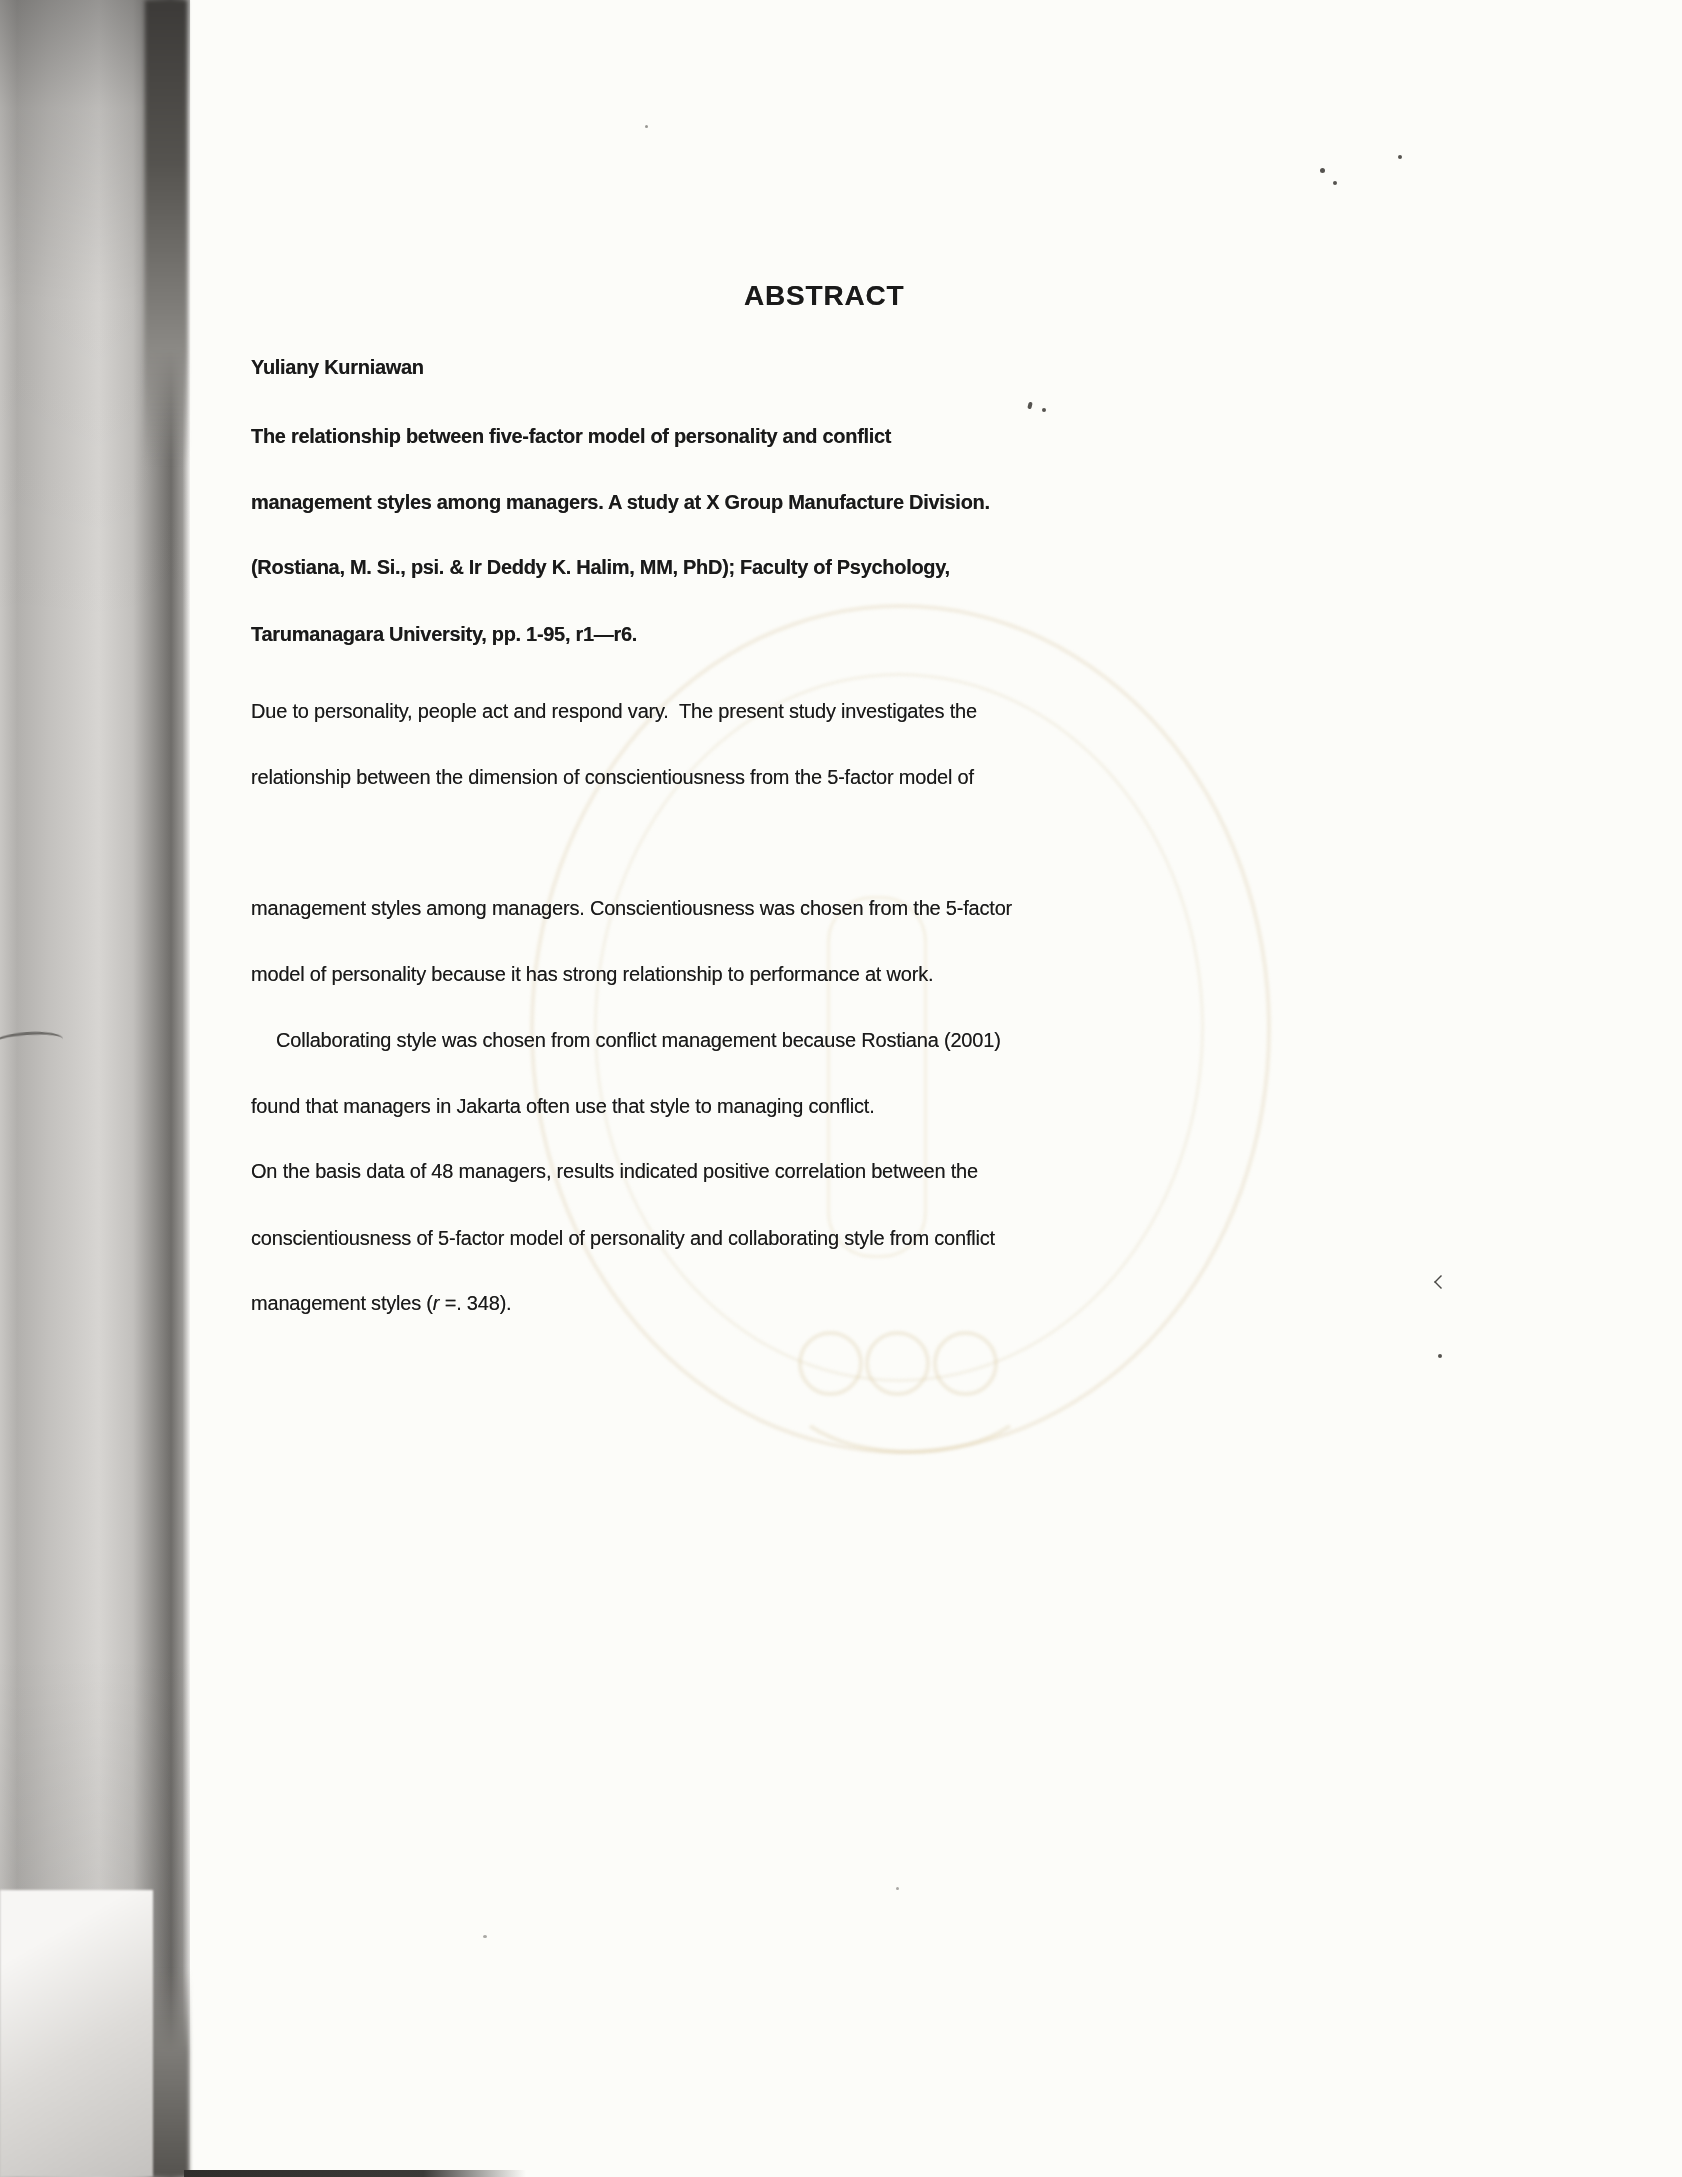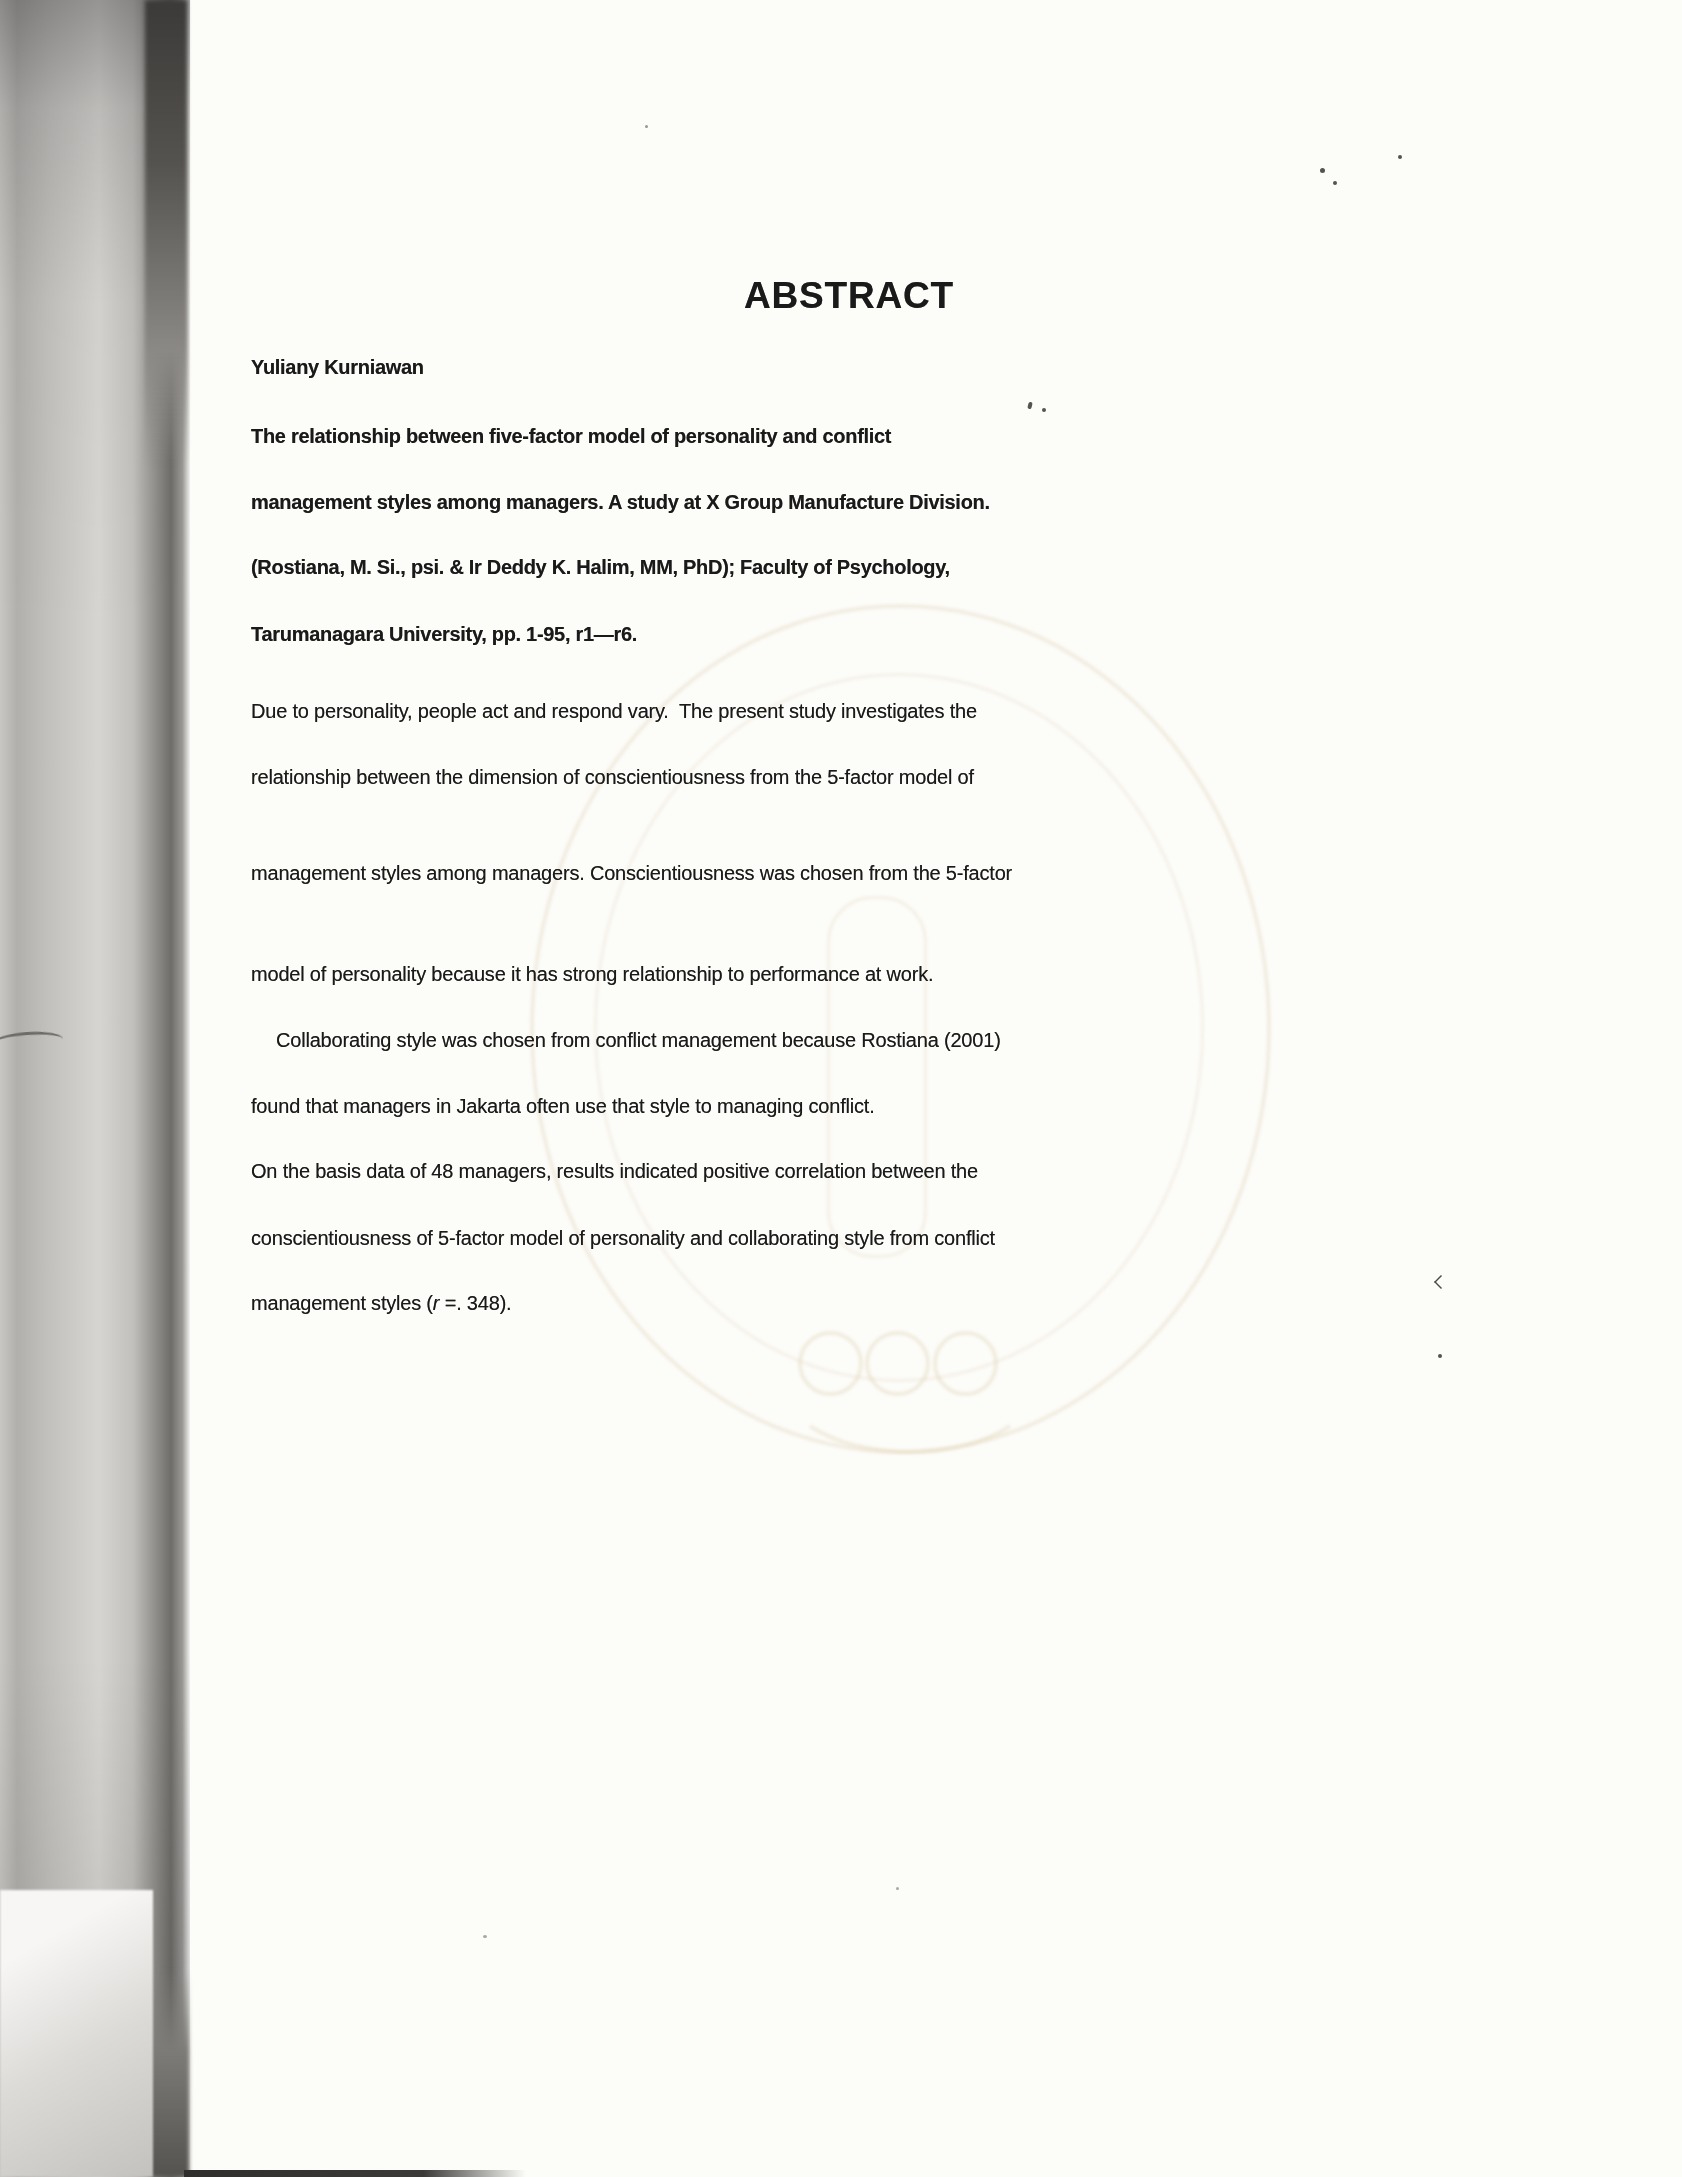--- a/index.html
+++ b/index.html
@@ -58,21 +58,21 @@
 
   
   .line {
     position: absolute; left: 251px;
     font-size: 20px; line-height: 38px;
     white-space: pre;
     letter-spacing: -0.2px;
     color: #1a1a1a;
     text-shadow: 0 0 0.6px rgba(0,0,0,0.55);
   }
-  .heading { left: 744px; font-size: 37px; font-weight: bold; letter-spacing: 0.8px; }
+  .heading { left: 744px; font-size: 28px; font-weight: bold; letter-spacing: 0.8px; }
   .bold { font-weight: bold; letter-spacing: -0.3px; }
   .it { font-style: italic; }
 
   
   .speck { position: absolute; background: #555350; border-radius: 50%; }
   .left-arc-mark {
     position: absolute; left: -8px; top: 1032px; width: 71px; height: 16px;
     border-top: 3px solid #6d6b68; border-radius: 50%; transform: rotate(-4deg);
     filter: blur(0.5px);
   }
@@ -110,21 +110,21 @@
 
   <div class="line bold" style="top:348px;">Yuliany Kurniawan</div>
 
   <div class="line bold" style="top:483px;">management styles among managers. A study at X Group Manufacture Division.</div>
   <div class="line bold" style="top:417px;">The relationship between five-factor model of personality and conflict</div>
   <div class="line bold" style="top:548px;">(Rostiana, M. Si., psi. &amp; Ir Deddy K. Halim, MM, PhD); Faculty of Psychology,</div>
   <div class="line bold" style="top:615px;">Tarumanagara University, pp. 1-95, r1—r6.</div>
 
   <div class="line" style="top:692px;">Due to personality, people act and respond vary.  The present study investigates the</div>
   <div class="line" style="top:758px;">relationship between the dimension of conscientiousness from the 5-factor model of</div>
-  <div class="line" style="top:854px;">management styles among managers. Conscientiousness was chosen from the 5-factor</div>
+  <div class="line" style="top:889px;">management styles among managers. Conscientiousness was chosen from the 5-factor</div>
   <div class="line" style="top:955px;">model of personality because it has strong relationship to performance at work.</div>
   <div class="line" style="top:1021px;margin-left:25px;">Collaborating style was chosen from conflict management because Rostiana (2001)</div>
   <div class="line" style="top:1087px;">found that managers in Jakarta often use that style to managing conflict.</div>
   <div class="line" style="top:1152px;">On the basis data of 48 managers, results indicated positive correlation between the</div>
   <div class="line" style="top:1219px;">conscientiousness of 5-factor model of personality and collaborating style from conflict</div>
   <div class="line" style="top:1284px;"><span>management styles (</span><span class="it">r</span><span> =. 348).</span></div>
 
   <div class="speck" style="left:1320px; top:168px; width:5px; height:5px;"></div>
   <div class="speck" style="left:1333px; top:181px; width:4px; height:4px;"></div>
   <div class="speck" style="left:1398px; top:155px; width:4px; height:4px;"></div>

